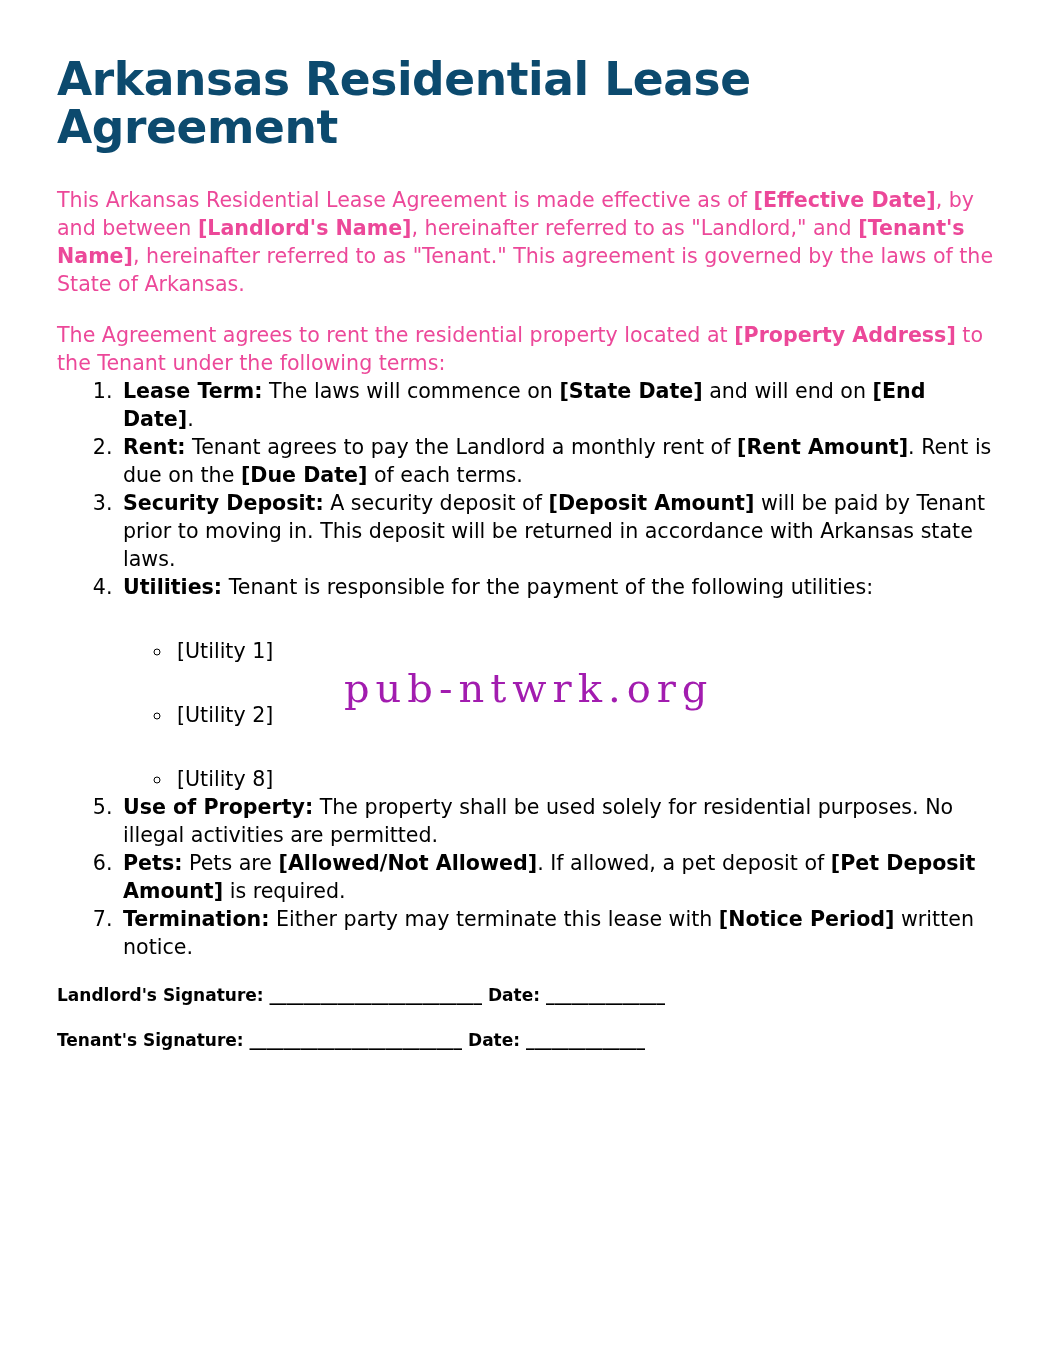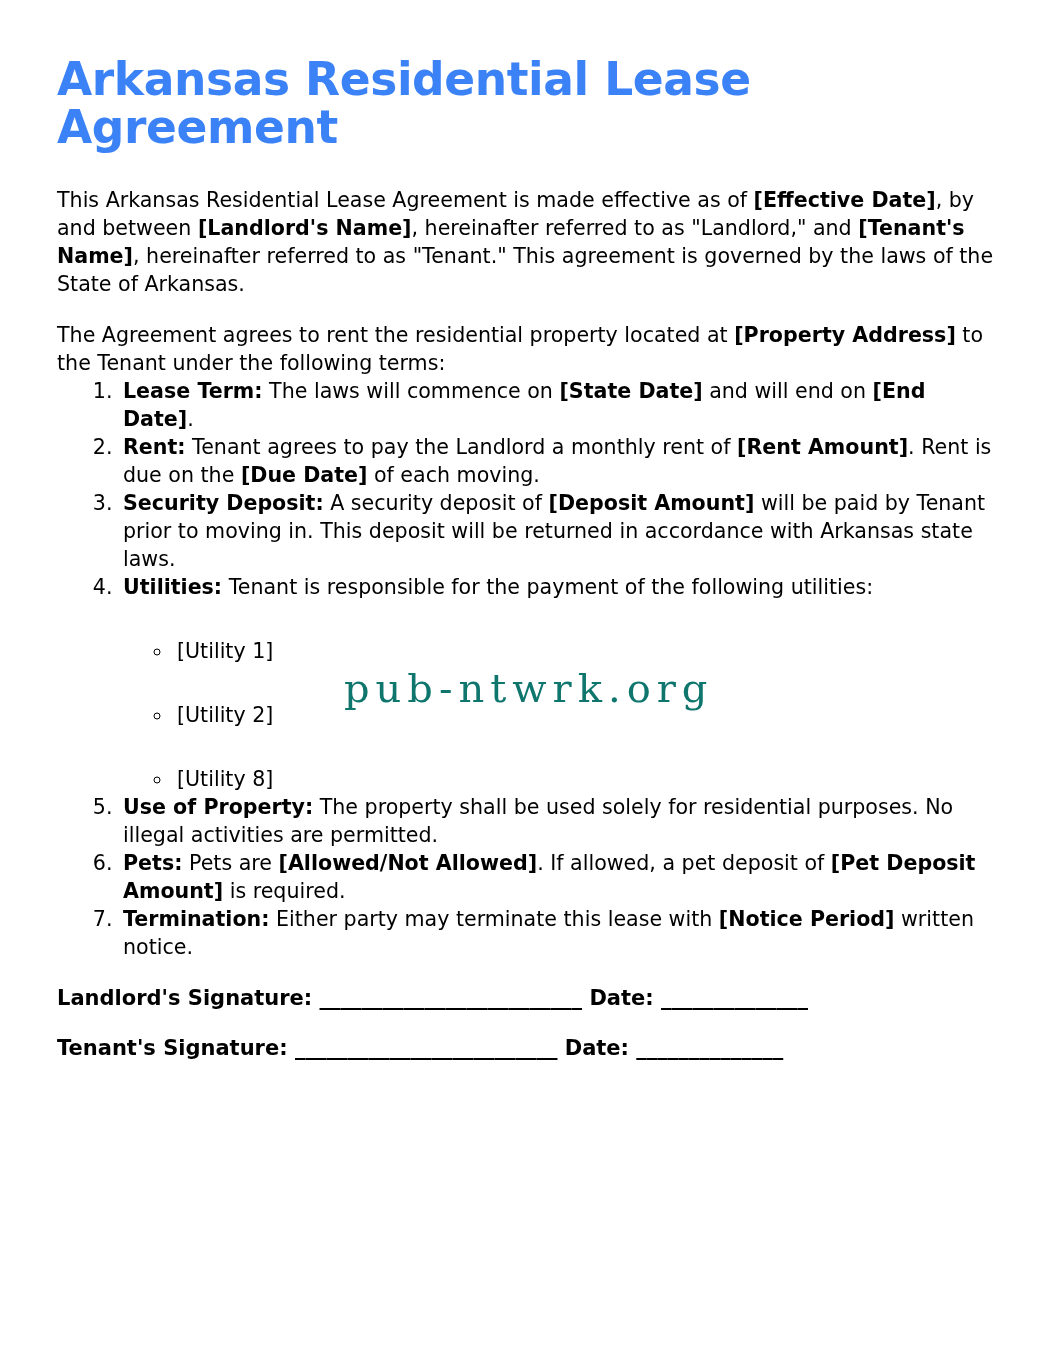--- a/index.html
+++ b/index.html
@@ -29,28 +29,28 @@
     z-index: 2;
     padding: 56px 57px 0 57px;
   }
   h1.doc-title {
     font-size: 45.5px;
     font-weight: bold;
     letter-spacing: -0.4px;
     line-height: 1.05;
     margin: 0 0 34px 0;
     padding: 0;
-    color: #3b82f6;
+    color: #0c4a6e;
   }
   p.para {
     font-size: 20.6px;
     line-height: 1.36;
     margin: 0 0 23px 0;
     padding: 0;
-    color: #000000;
+    color: #ec4899;
   }
   p.para:last-of-type {
     margin-bottom: 0;
   }
   ol.terms {
     margin: 0 0 23px 0;
     padding: 0 0 0 62px;
     font-size: 20.6px;
     line-height: 1.36;
     list-style-position: outside;
@@ -70,21 +70,21 @@
   ul.subterms > li {
     padding-left: 4px;
     margin-top: 36px;
   }
   .signing-para {
     font-size: 20.6px;
     line-height: 1.36;
     margin: 23px 0 23px 0;
   }
   .sig-row {
-    font-size: 21px;
+    font-size: 17px;
     line-height: 1.36;
     font-weight: bold;
     margin: 0 0 22px 0;
     white-space: pre;
   }
   .sig-row .sig-line,
   .sig-row .date-line {
     font-weight: bold;
     letter-spacing: 0px;
   }
@@ -92,21 +92,21 @@
     font-weight: bold;
   }
   .watermark {
     position: absolute;
     left: 344px;
     top: 668px;
     z-index: 5;
     font-family: "DejaVu Serif", "Liberation Serif", serif;
     font-size: 40px;
     letter-spacing: 6px;
-    color: #0f766e;
+    color: #a21caf;
     white-space: nowrap;
     pointer-events: none;
     line-height: 1;
   }
 </style>
 </head>
 <body>
 
 <div class="page">
 
@@ -115,21 +115,21 @@
   <div class="content">
 
     <h1 class="doc-title">Arkansas Residential Lease Agreement</h1>
 
     <p class="para"><span>This Arkansas Residential Lease Agreement is made effective as of </span><b>[Effective Date]</b><span>, by and between </span><b>[Landlord's Name]</b><span>, hereinafter referred to as "Landlord," and </span><b>[Tenant's Name]</b><span>, hereinafter referred to as "Tenant." This agreement is governed by the laws of the State of Arkansas.</span></p>
 
     <p class="para"><span>The Agreement agrees to rent the residential property located at </span><b>[Property Address]</b><span> to the Tenant under the following terms:</span></p>
 
     <ol class="terms" id="terms-list">
         <li><b>Lease Term:</b><span> The laws will commence on </span><b>[State Date]</b><span> and will end on </span><b>[End Date]</b><span>.</span></li>
-        <li><b>Rent:</b><span> Tenant agrees to pay the Landlord a monthly rent of </span><b>[Rent Amount]</b><span>. Rent is due on the </span><b>[Due Date]</b><span> of each moving.</span></li>
+        <li><b>Rent:</b><span> Tenant agrees to pay the Landlord a monthly rent of </span><b>[Rent Amount]</b><span>. Rent is due on the </span><b>[Due Date]</b><span> of each terms.</span></li>
         <li><b>Security Deposit:</b><span> A security deposit of </span><b>[Deposit Amount]</b><span> will be paid by Tenant prior to moving in. This deposit will be returned in accordance with Arkansas state laws.</span></li>
         <li><b>Utilities:</b><span> Tenant is responsible for the payment of the following utilities:</span><ul class="subterms">
             <li>[Utility 1]</li>
             <li>[Utility 2]</li>
             <li>[Utility 8]</li>
           </ul></li>
         <li><b>Use of Property:</b><span> The property shall be used solely for residential purposes. No illegal activities are permitted.</span></li>
         <li><b>Pets:</b><span> Pets are </span><b>[Allowed/Not Allowed]</b><span>. If allowed, a pet deposit of </span><b>[Pet Deposit Amount]</b><span> is required.</span></li>
         <li><b>Termination:</b><span> Either party may terminate this lease with </span><b>[Notice Period]</b><span> written notice.</span></li>
       </ol>

